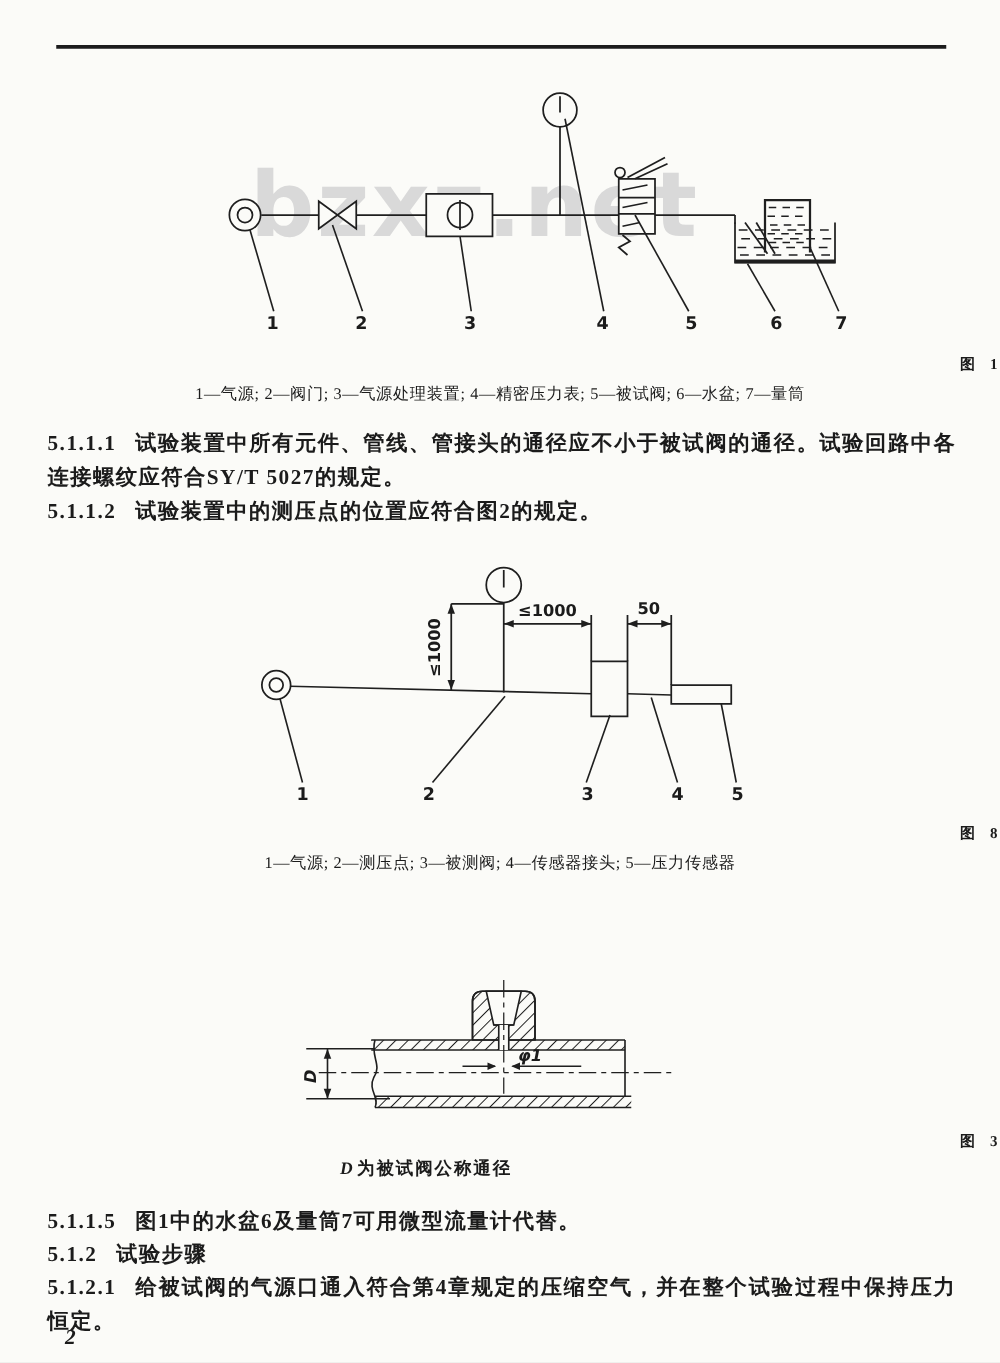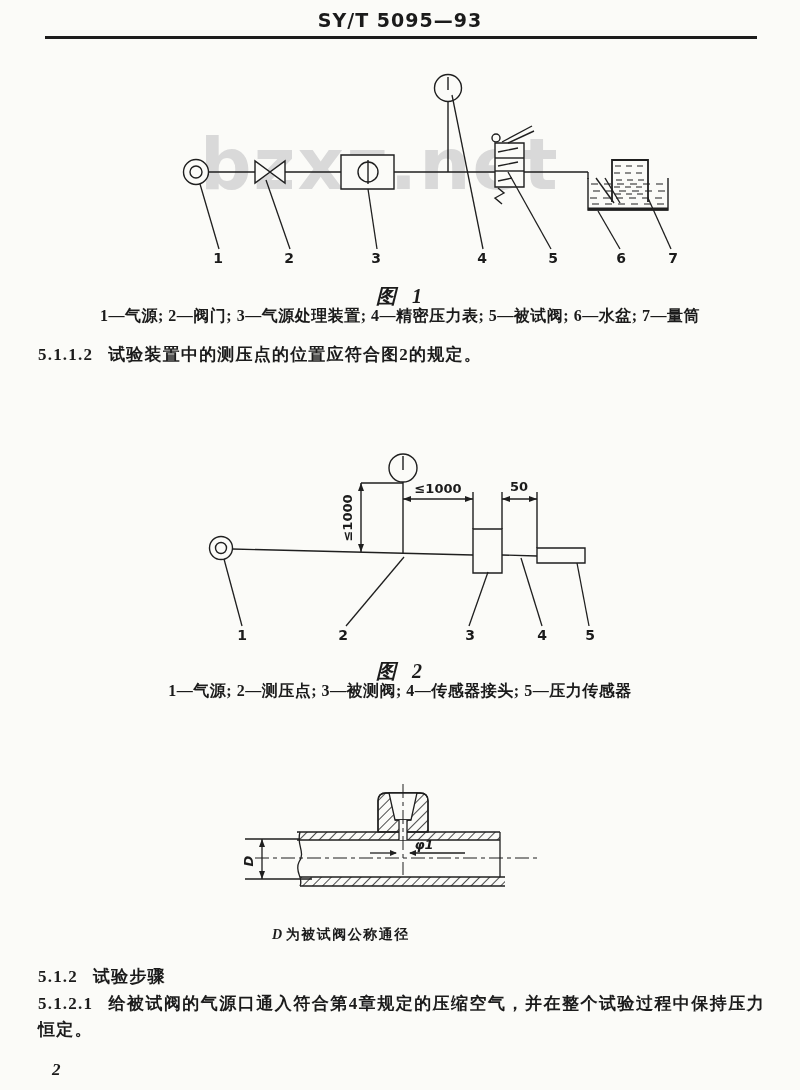--- a/index.html
+++ b/index.html
@@ -7,42 +7,41 @@
         font-family:"Liberation Serif","DejaVu Serif",serif;color:#1b1b1b;overflow:hidden;}
   .std-code{position:absolute;top:9px;left:0;right:0;text-align:center;
         font-family:"DejaVu Sans","Liberation Sans",sans-serif;
         font-weight:bold;font-size:19px;letter-spacing:1px;}
   .rule{position:absolute;top:36px;left:45px;width:712px;height:3px;background:#1c1c1c;}
   .watermark{position:absolute;left:200px;top:128px;z-index:0;line-height:1;
         font-family:"DejaVu Sans","Liberation Sans",sans-serif;font-weight:bold;
         font-size:72px;letter-spacing:2px;color:#d9d9d9;}
   svg.fig{position:absolute;z-index:1;}
   svg.fig line,svg.fig path,svg.fig rect,svg.fig circle,svg.fig polyline{vector-effect:non-scaling-stroke;}
-  .fig-caption{position:absolute;left:0;width:100%;text-align:center;font-size:20px;
-        font-weight:bold;white-space:pre;letter-spacing:2px;font-style:italic;}
-  .fig-legend{position:absolute;left:0;width:100%;text-align:center;font-size:16px;
-        font-weight:700;letter-spacing:0.5px;white-space:pre;}
+  .fig-caption{position:absolute;left:0;width:100%;text-align:right;font-size:12px;
+        font-weight:bold;white-space:pre;letter-spacing:2px;}
+  .fig-legend{position:absolute;left:0;width:100%;text-align:center;font-size:13px;
+        font-weight:400;letter-spacing:0.5px;white-space:pre;}
   .para{position:absolute;left:38px;width:727px;font-size:17px;line-height:27px;
         font-weight:600;text-align:justify;letter-spacing:1.2px;}
   .para p{margin:0;}
   .para .num{font-weight:bold;margin-right:15px;white-space:pre;}
   .fig3-note{position:absolute;left:272px;top:926px;font-size:14px;font-weight:600;
         letter-spacing:1.5px;}
   .fig3-note .dvar{font-style:italic;margin-right:2px;}
   .page-num{position:absolute;left:52px;top:1060px;font-size:17px;font-weight:bold;font-style:italic;}
   text{fill:#1b1b1b;}
   .lbl{font-family:"DejaVu Sans","Liberation Sans",sans-serif;font-size:14px;font-weight:bold;}
   .dim{font-family:"DejaVu Sans","Liberation Sans",sans-serif;font-size:13px;font-weight:bold;}
 </style>
 </head>
 <body>
 
 <div class="page">
 
-  <div class="std-code">SY/T 5095—93</div>
   <div class="rule"></div>
 
   <div class="watermark">bzxz.net</div>
 
   <svg class="fig" style="left:140px;top:55px" width="660" height="215" viewBox="140 55 660 215" fill="none" stroke="#1f1f1f" stroke-width="1.4">
 
     <line x1="209" y1="172" x2="588" y2="172"></line>
 
     <g>
       <circle cx="196" cy="172" r="12.5" fill="#fbfbf8"></circle>
@@ -122,20 +121,23 @@
       <text x="621" y="263">6</text>
       <text x="673" y="263">7</text>
     </g>
   </svg>
 
   <div class="fig-caption" style="top:283px">图  1</div>
   <div class="fig-legend" style="top:306px">1—气源; 2—阀门; 3—气源处理装置; 4—精密压力表; 5—被试阀; 6—水盆; 7—量筒</div>
 
   <div class="para" style="top:341px">
     <p>
+      <span class="num">5.1.1.1</span><span>试验装置中所有元件、管线、管接头的通径应不小于被试阀的通径。试验回路中各连接螺纹应符合SY/T 5027的规定。</span>
+    </p>
+    <p>
       <span class="num">5.1.1.2</span><span>试验装置中的测压点的位置应符合图2的规定。</span>
     </p>
   </div>
 
   <svg class="fig" style="left:170px;top:438px" width="460" height="210" viewBox="170 438 460 210" fill="none" stroke="#1f1f1f" stroke-width="1.4">
 
     <line x1="232" y1="549" x2="473" y2="555"></line>
     <line x1="502" y1="555" x2="537" y2="556"></line>
 
     <g>
@@ -188,21 +190,21 @@
 
     <g class="lbl" stroke="none" fill="#1b1b1b" text-anchor="middle">
       <text x="242" y="640">1</text>
       <text x="343" y="640">2</text>
       <text x="470" y="640">3</text>
       <text x="542" y="640">4</text>
       <text x="590" y="640">5</text>
     </g>
   </svg>
 
-  <div class="fig-caption" style="top:658px">图  2</div>
+  <div class="fig-caption" style="top:658px">图  8</div>
   <div class="fig-legend" style="top:681px">1—气源; 2—测压点; 3—被测阀; 4—传感器接头; 5—压力传感器</div>
 
 
   <svg class="fig" style="left:230px;top:778px" width="330" height="124" viewBox="230 778 330 124" fill="none" stroke="#1f1f1f" stroke-width="1.3">
     <defs>
       <pattern id="hatch" width="7" height="7" patternUnits="userSpaceOnUse" patternTransform="rotate(45)">
         <line x1="0" y1="0" x2="0" y2="7" stroke="#1f1f1f" stroke-width="1.6"></line>
       </pattern>
     </defs>
 
@@ -243,26 +245,30 @@
     <g>
       <line x1="245" y1="839" x2="300" y2="839"></line>
       <line x1="245" y1="879" x2="312" y2="879"></line>
       <line x1="262" y1="839" x2="262" y2="879"></line>
       <polygon points="262,839 259,847 265,847" fill="#1f1f1f" stroke="none"></polygon>
       <polygon points="262,879 259,871 265,871" fill="#1f1f1f" stroke="none"></polygon>
     </g>
     <text class="dim" transform="rotate(-90 253 861)" x="253" y="861" text-anchor="middle" font-style="italic" stroke="none" fill="#1b1b1b">D</text>
   </svg>
 
+  <div class="fig-caption" style="top:905px">图  3</div>
   <div class="fig3-note">
     <span class="dvar">D</span><span>为被试阀公称通径</span>
   </div>
 
   <div class="para" style="top:964px;line-height:26.5px">
     <p>
+      <span class="num">5.1.1.5</span><span>图1中的水盆6及量筒7可用微型流量计代替。</span>
+    </p>
+    <p>
       <span class="num">5.1.2</span><span>试验步骤</span>
     </p>
     <p>
       <span class="num">5.1.2.1</span><span>给被试阀的气源口通入符合第4章规定的压缩空气，并在整个试验过程中保持压力恒定。</span>
     </p>
   </div>
 
   <div class="page-num">2</div>
 
 </div>

